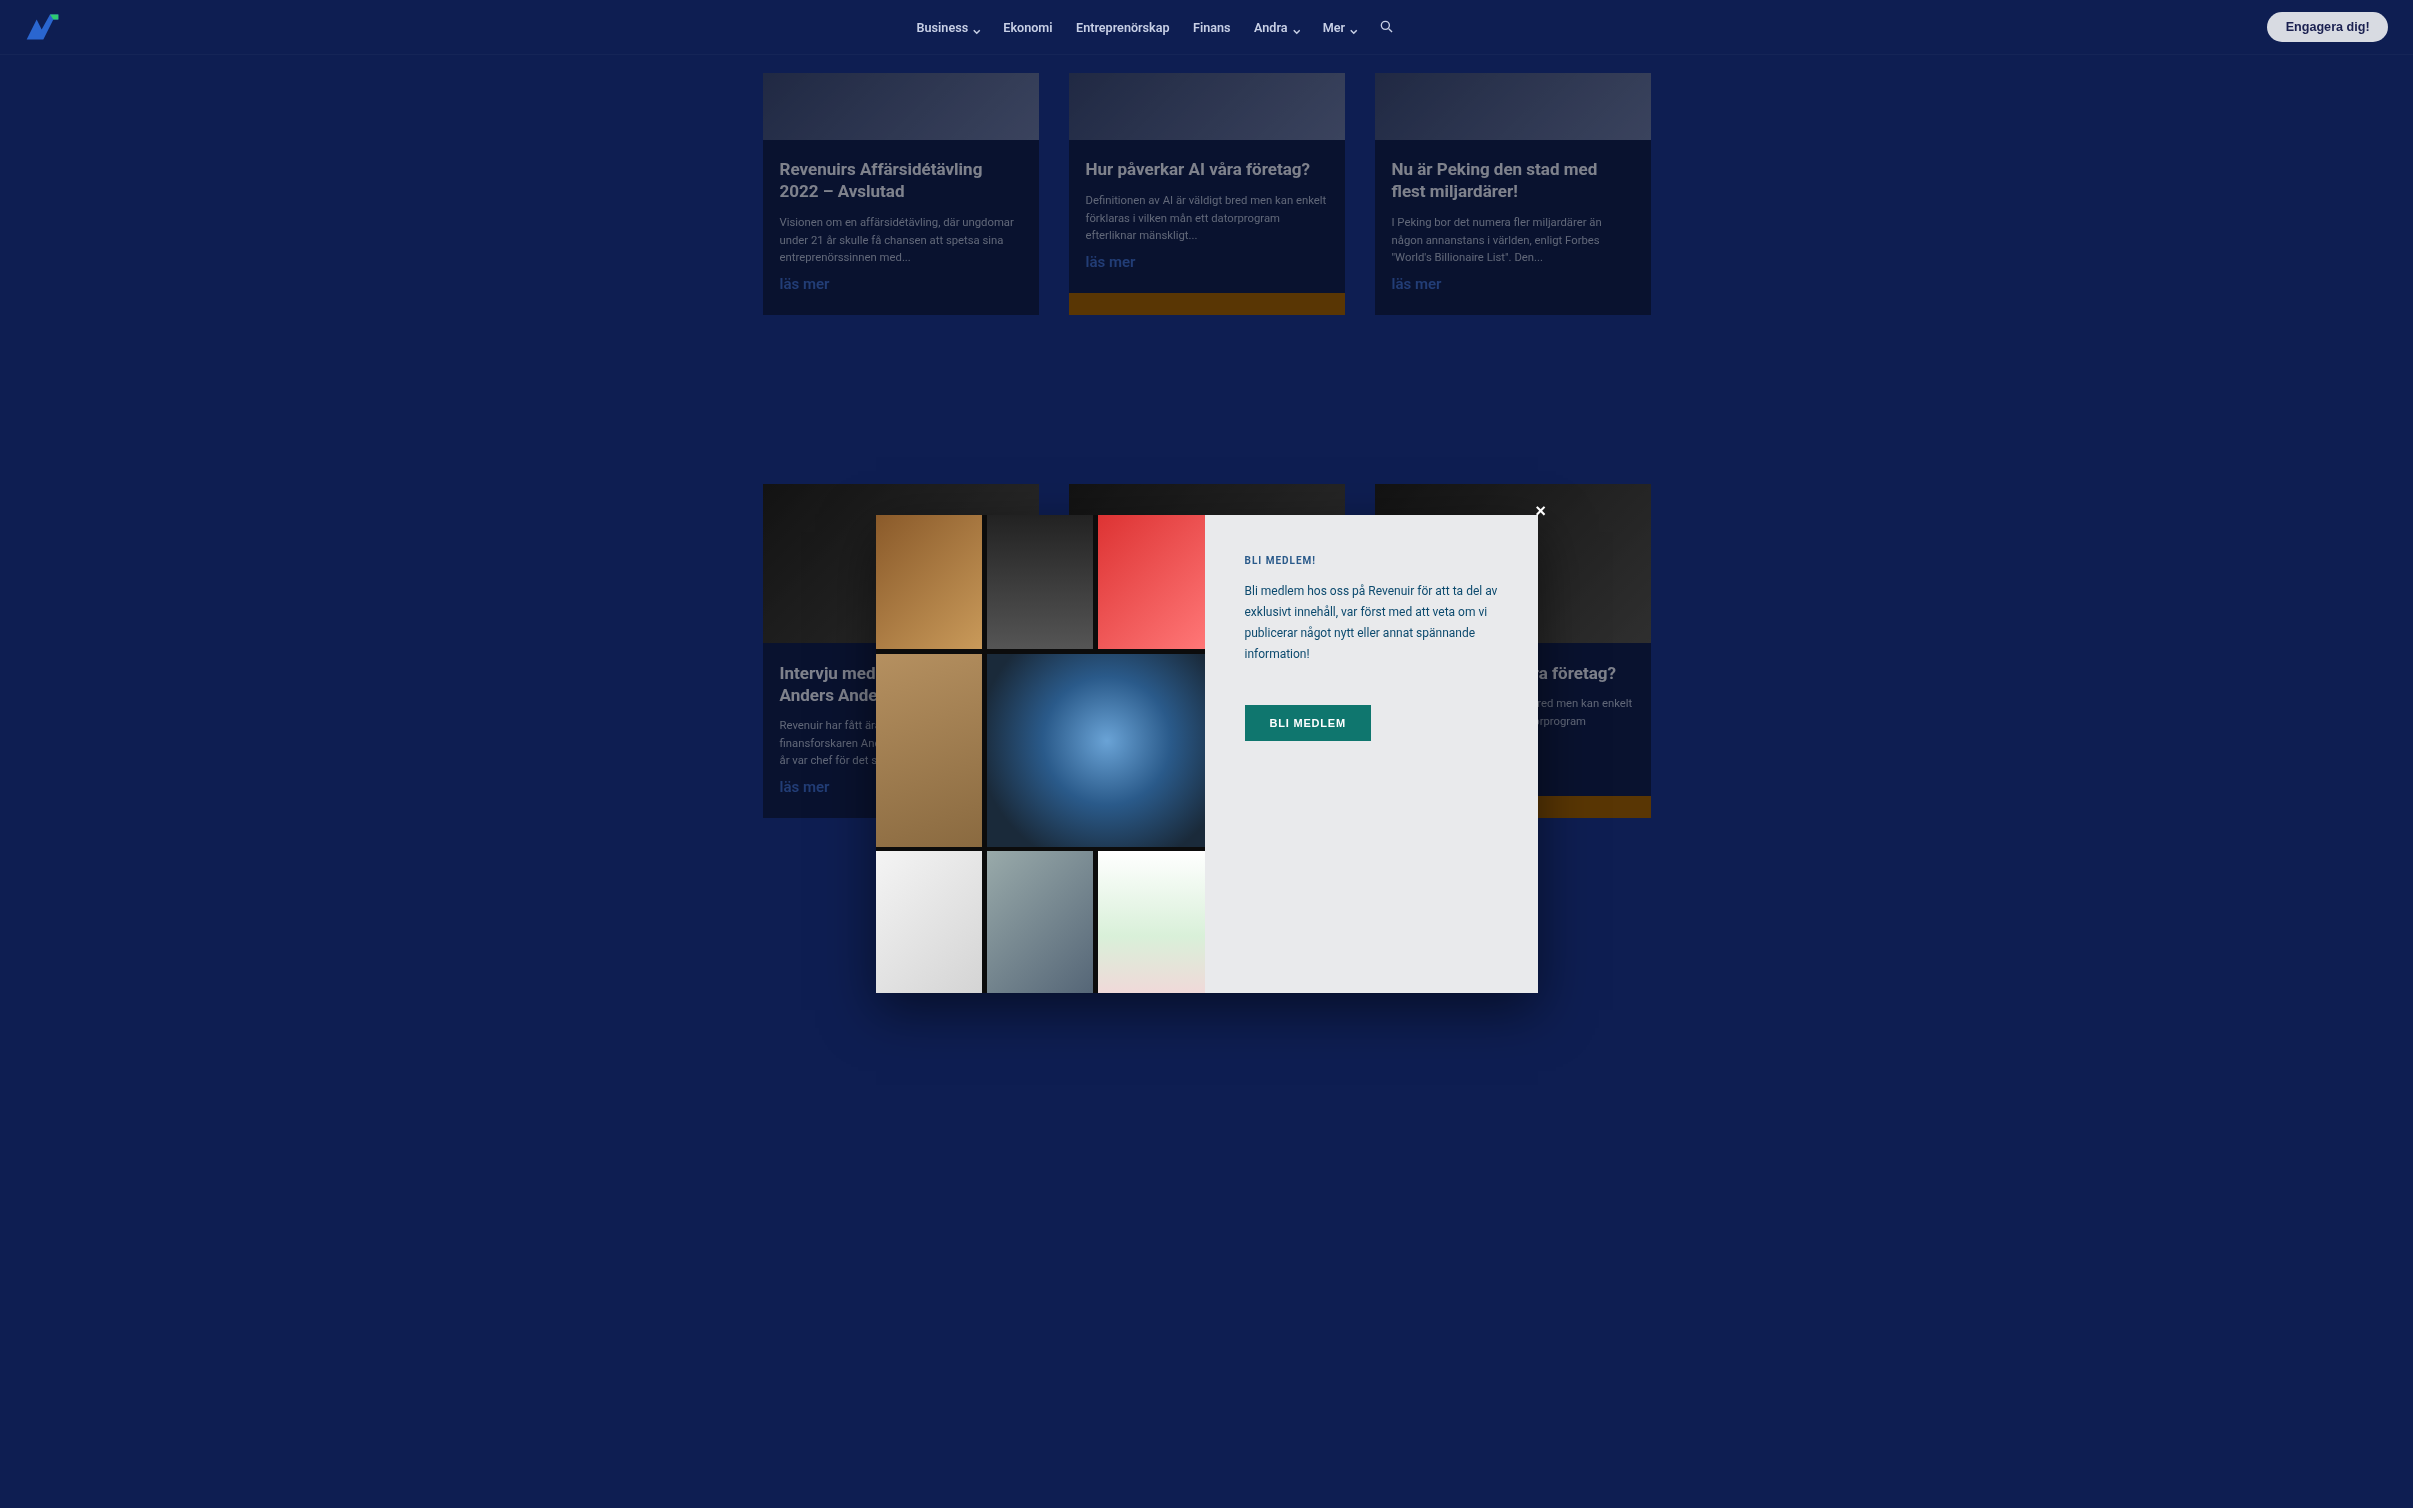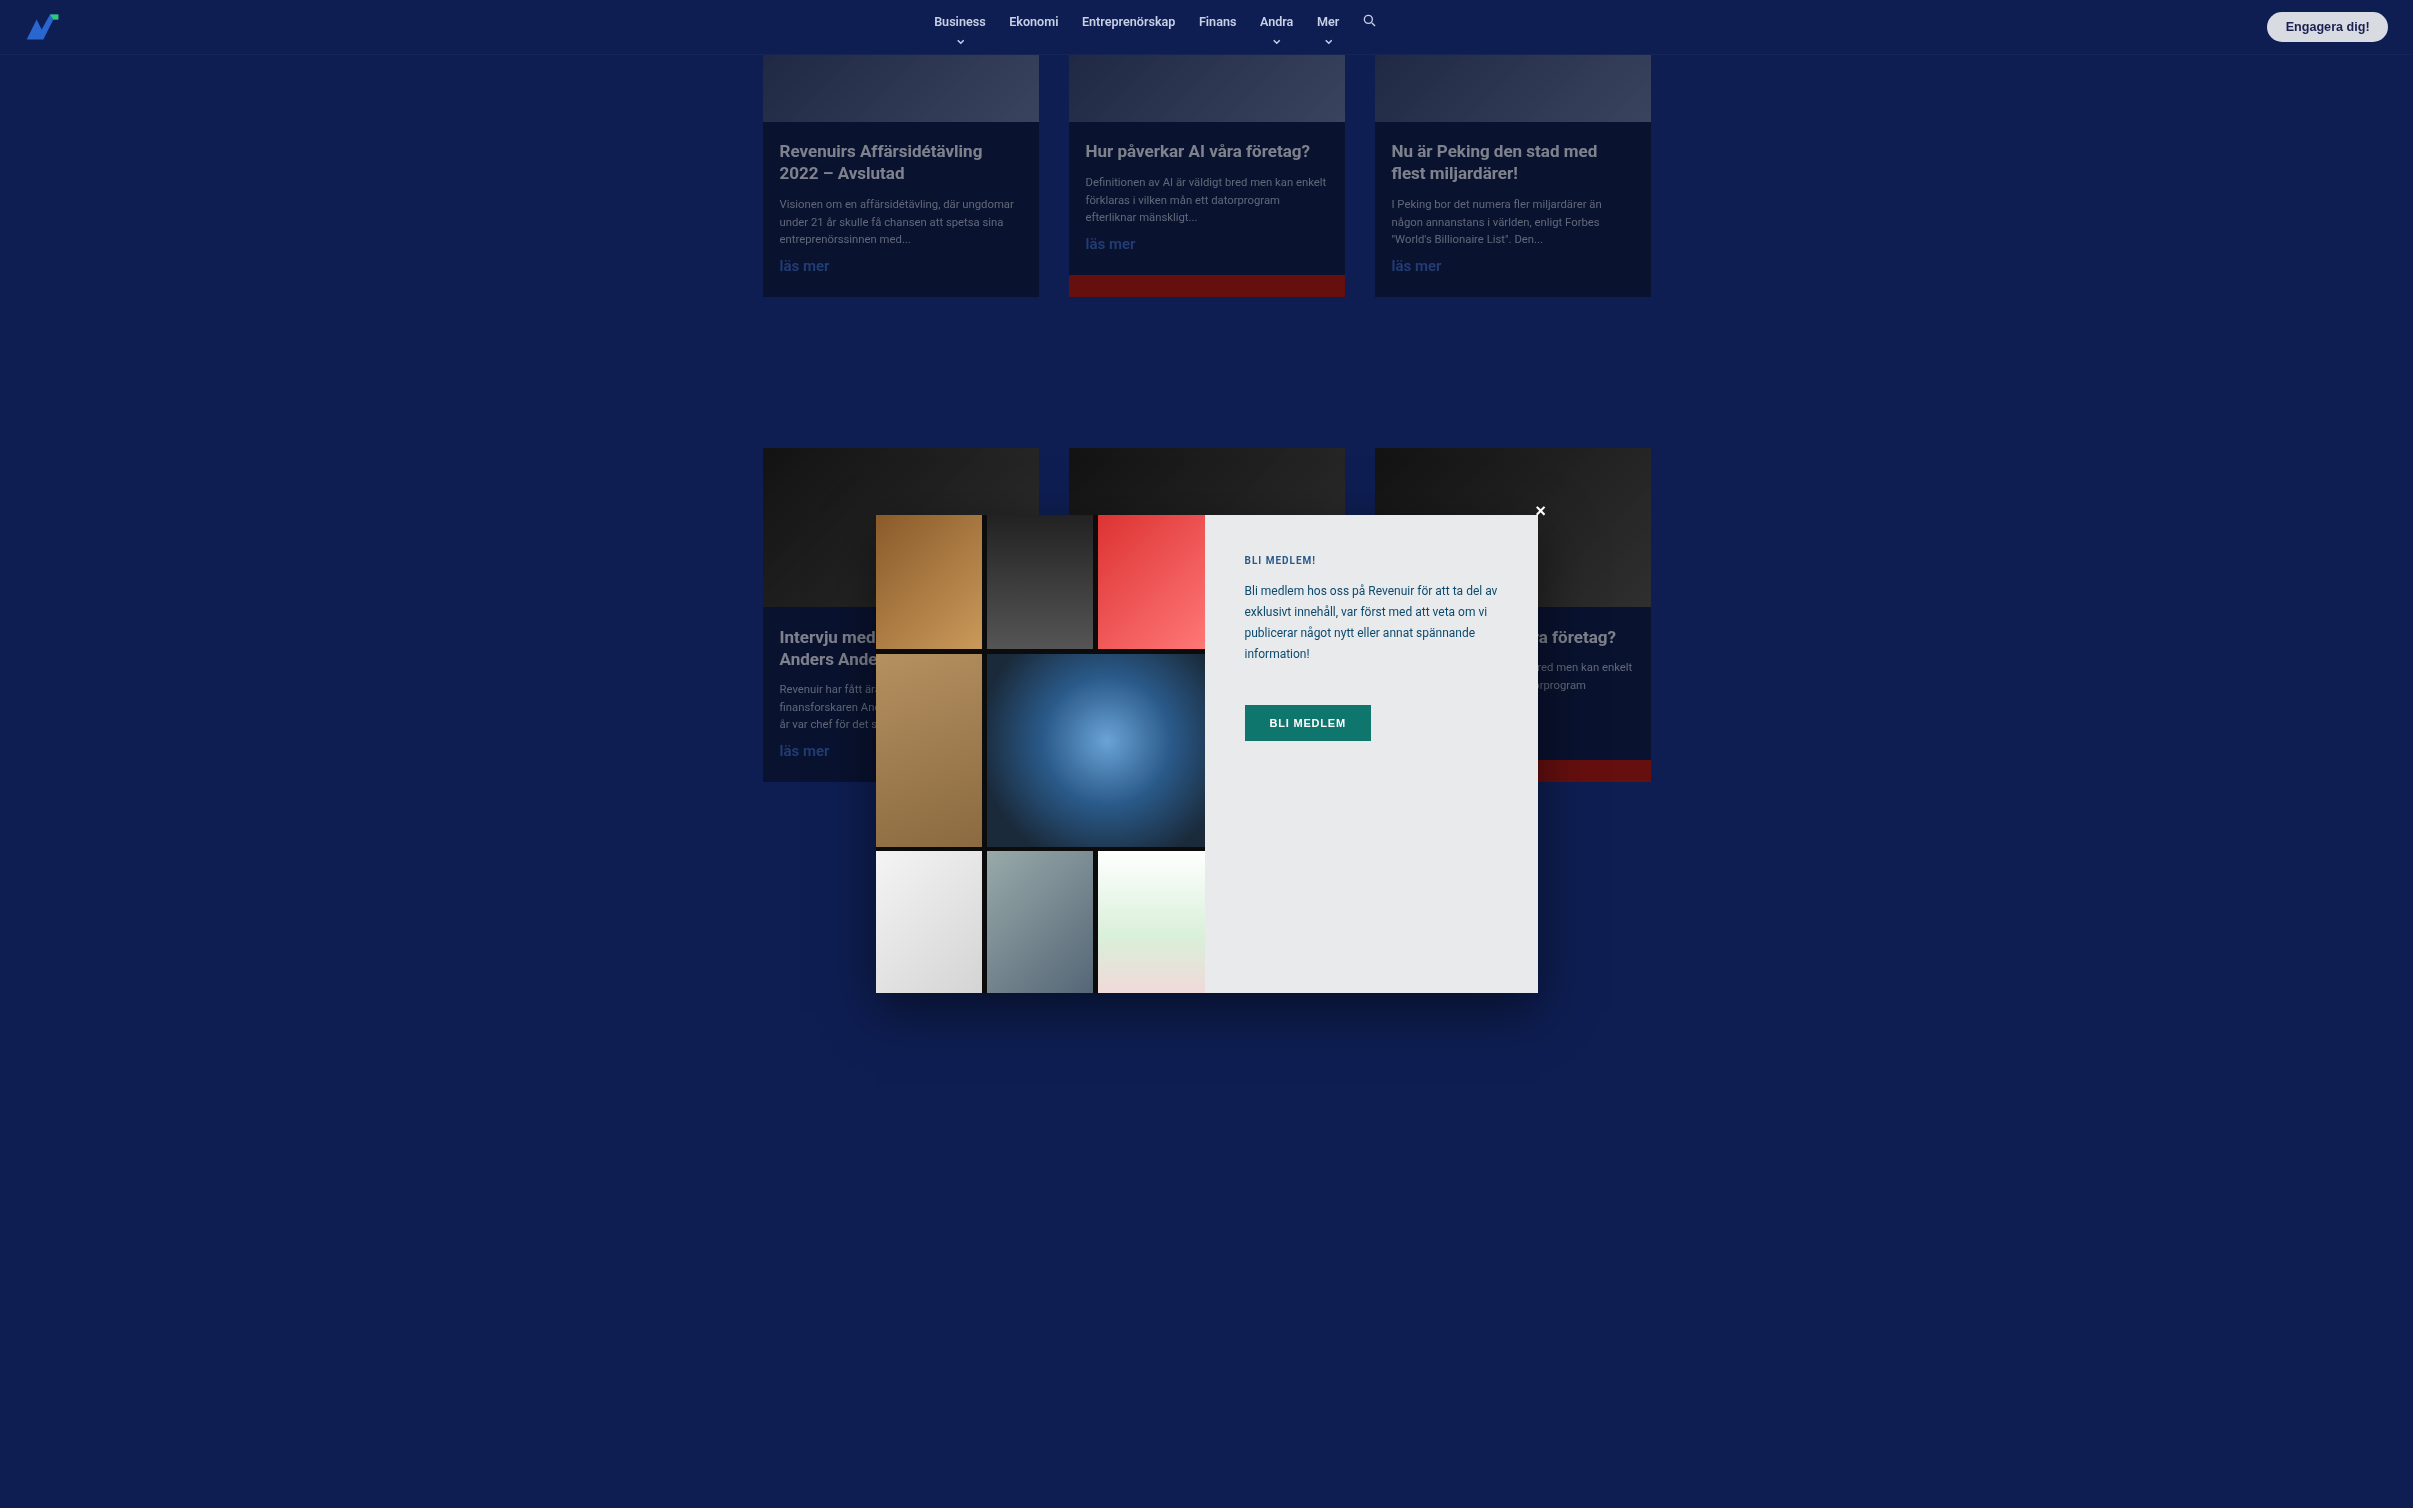--- a/index.html
+++ b/index.html
@@ -34,21 +34,20 @@
   gap: 23.5px;
 }
 .nav-item {
   color: #c8d0e6;
   font-size: 12.6px;
   font-weight: 600;
   cursor: pointer;
   display: flex;
   align-items: center;
   gap: 5px;
-  flex-direction: column;
 }
 .nav-item .chev { width: 6.7px; height: 6.7px; }
 .search-icon {
   color: #c8d0e6;
   cursor: pointer;
 }
 .cta-btn {
   background: #d8dbe2;
   color: #1a2050;
   font-weight: 700;
@@ -68,21 +67,22 @@
 }
 .cards {
   display: grid;
   grid-template-columns: repeat(3, 1fr);
   gap: 30px;
   max-width: 922px;
   margin: 0 auto;
   padding: 0 17px;
 }
 .card {
-  background: #b91c1c;
+  background: #a16207;
+  margin-top: 18px;
 }
 .card-img {
   width: 100%;
   height: 159px;
   background: linear-gradient(135deg,#3a4a7a,#6a7aaa);
 }
 .card.row2 .card-img {
   background: linear-gradient(135deg,#222,#555);
 }
 .card-body {

